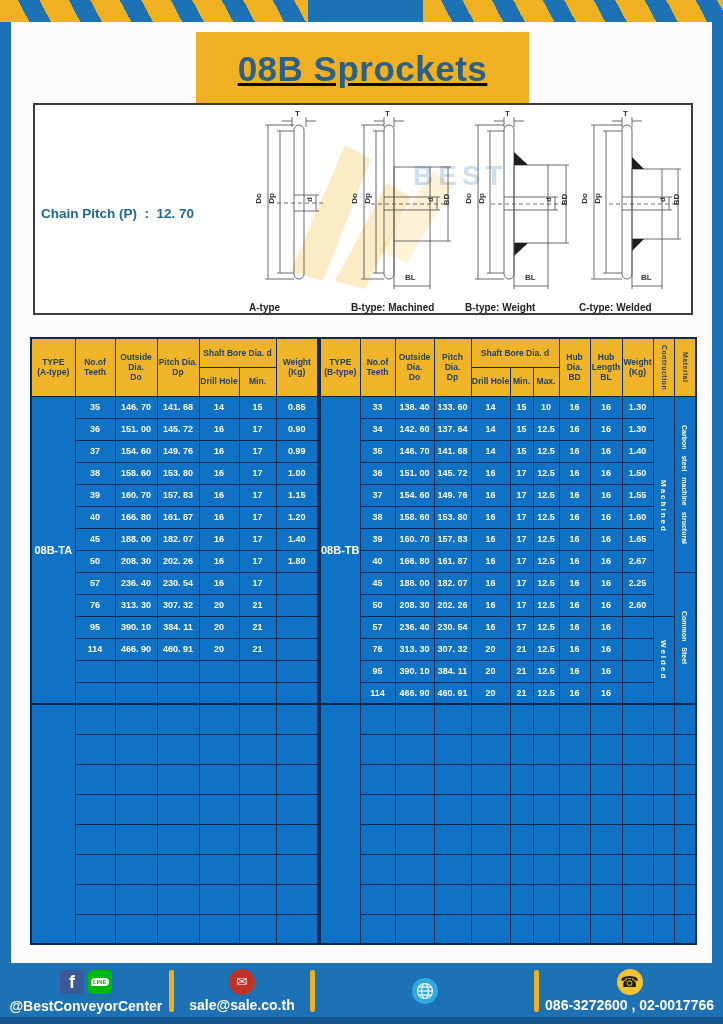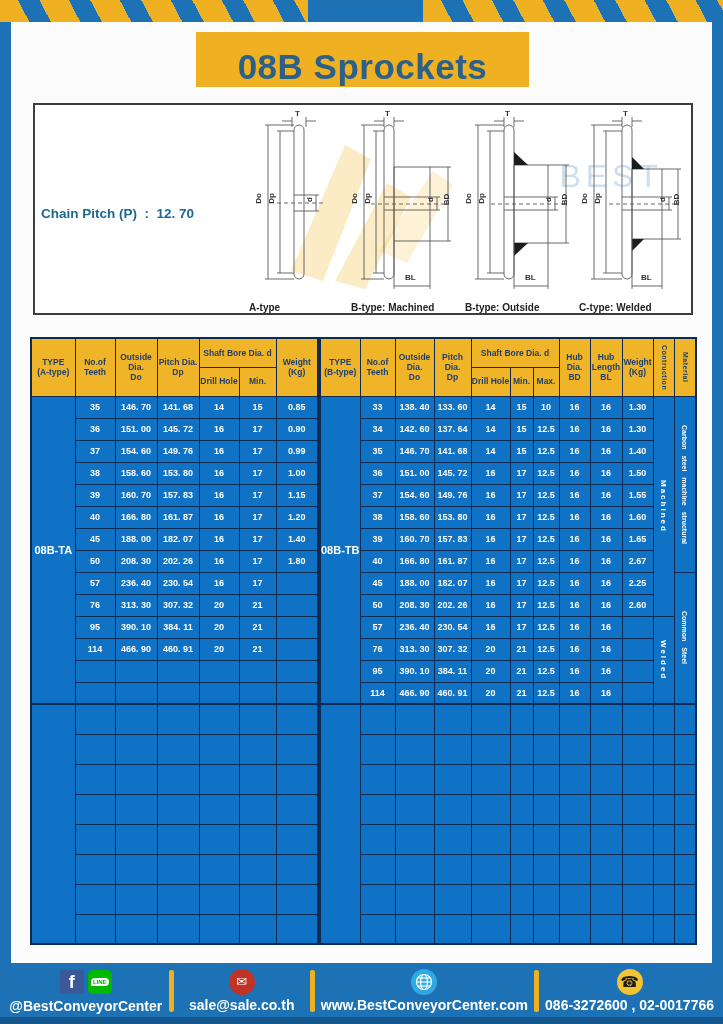--- a/index.html
+++ b/index.html
@@ -2,25 +2,25 @@
 <html><head>
 <meta charset="utf-8">
 <style>
   html,body{margin:0;padding:0;}
   body{width:723px;height:1024px;position:relative;font-family:"Liberation Sans",sans-serif;background:#1d71b5;overflow:hidden;}
   .page{position:absolute;inset:0;width:723px;height:1024px;background:#1d71b5;}
   .stripe-band{position:absolute;top:0;height:22px;background:repeating-linear-gradient(62deg,#efb021 0 26px,#1d71b5 26px 45px);}
   .stripe-left{left:0;width:308px;}
   .stripe-right{right:0;width:300px;}
   .paper{position:absolute;left:11px;top:22px;width:701px;height:941px;background:#fcfcfc;}
-  .banner{position:absolute;left:196px;top:32px;width:333px;height:55px;background:#efb021;display:flex;align-items:flex-end;justify-content:center;}
+  .banner{position:absolute;left:196px;top:32px;width:333px;height:73px;background:#efb021;display:flex;align-items:center;justify-content:center;text-decoration:underline;}
   .banner h1{margin:0;font-size:35px;font-weight:800;color:#2b6088;letter-spacing:0.5px;}
   
   .spec-panel{position:absolute;left:33px;top:103px;width:660px;height:212px;background:#ffffff;border:2px solid #3c3c3c;box-sizing:border-box;overflow:hidden;}
-  .wm-text{position:absolute;left:378px;top:52px;width:250px;text-align:right;z-index:0;color:rgba(88,146,200,0.30);font-weight:400;font-size:32px;line-height:38px;letter-spacing:5px;}
+  .wm-text{position:absolute;left:378px;top:52px;width:250px;text-align:left;z-index:0;color:rgba(88,146,200,0.30);font-weight:700;font-size:28px;line-height:38px;letter-spacing:5px;}
   .wm-logo{position:absolute;left:248px;top:26px;z-index:0;opacity:0.85;}
   .spec-lines{position:absolute;left:6px;top:56px;z-index:2;color:#1c6890;font-weight:bold;font-size:13.5px;line-height:21px;white-space:pre;}
   .diagrams{position:absolute;left:214px;top:4px;width:442px;height:204px;display:flex;justify-content:space-between;z-index:1;}
   .diag{position:relative;height:204px;}
   .diag svg{position:absolute;left:0;top:0;}
   .diag svg *{stroke:#5a5a5a;stroke-width:0.9;fill:none;}
   .diag svg .weld{fill:#1c1c1c;stroke:none;}
   .diag svg .dash{stroke-dasharray:4 3;}
   .diag-label{position:absolute;bottom:0;left:0;width:100%;text-align:left;font-size:10px;font-weight:600;color:#222;white-space:nowrap;}
   .dim{position:absolute;font-size:8px;font-weight:bold;color:#333;z-index:2;}
@@ -175,21 +175,21 @@
           <line x1="49" y1="134" x2="49" y2="180"></line>
             <line x1="83" y1="134" x2="83" y2="180"></line>
           <line x1="49" y1="177" x2="83" y2="177"></line>
         </svg>
         <span class="dim" style="left:40px;top:0px" data-name="dim-label-t">T</span>
         <span class="dim rot" style="left:-2px;top:85px" data-name="dim-label-do">Do</span>
         <span class="dim rot" style="left:11px;top:85px" data-name="dim-label-dp">Dp</span>
         <span class="dim rot" style="left:81px;top:86px" data-name="dim-label-d">d</span>
         <span class="dim rot" style="left:94px;top:86px" data-name="dim-label-bd">BD</span>
         <span class="dim" style="left:60px;top:164px" data-name="dim-label-bl">BL</span>
-        <span class="diag-label" data-name="diagram-label">B-type: Outside</span>
+        <span class="diag-label" data-name="diagram-label">B-type: Weight</span>
       </div>
 
       <div class="diag" style="width:112px" data-name="sprocket-diagram-c-welded">
         <svg width="112" height="188" viewBox="0 0 112 188" data-name="sprocket-drawing">
           <line x1="43" y1="8" x2="43" y2="18"></line>
             <line x1="53" y1="8" x2="53" y2="18"></line>
           <line x1="33" y1="12" x2="43" y2="12"></line>
             <line x1="53" y1="12" x2="63" y2="12"></line>
           <rect x="43" y="16" width="10" height="154" rx="5"></rect>
           <rect x="53" y="60" width="30" height="70"></rect>
@@ -773,21 +773,20 @@
         <svg width="18" height="18" viewBox="0 0 18 18">
             <g stroke="#ffffff" stroke-width="1.2" fill="none">
               <circle cx="9" cy="9" r="7.5"></circle>
               <ellipse cx="9" cy="9" rx="3.4" ry="7.5"></ellipse>
               <line x1="1.5" y1="9" x2="16.5" y2="9"></line>
               <line x1="2.5" y1="5" x2="15.5" y2="5"></line>
               <line x1="2.5" y1="13" x2="15.5" y2="13"></line>
             </g>
           </svg>
       </span>
-      <div class="f-text" data-name="footer-website-text">www.BestConveyorCenter.com</div>
     </div>
     <div class="f-sep" data-name="footer-separator"></div>
     <div class="f-item w-phone" data-name="footer-phone">
       <span class="circle phone" data-name="phone-icon">
           <span data-name="phone-glyph">☎</span>
         </span>
       <div class="f-text" data-name="footer-phone-text">086-3272600 , 02-0017766</div>
     </div>
   </div>
   <div class="bottom-strip" data-name="bottom-edge-strip"></div>

